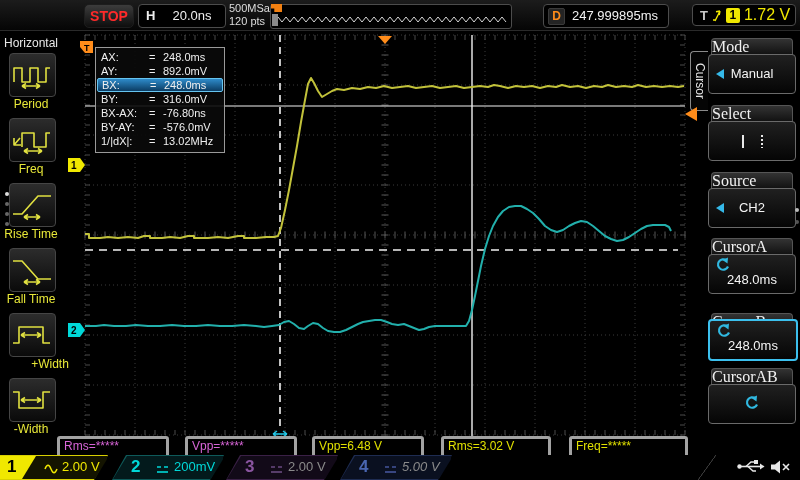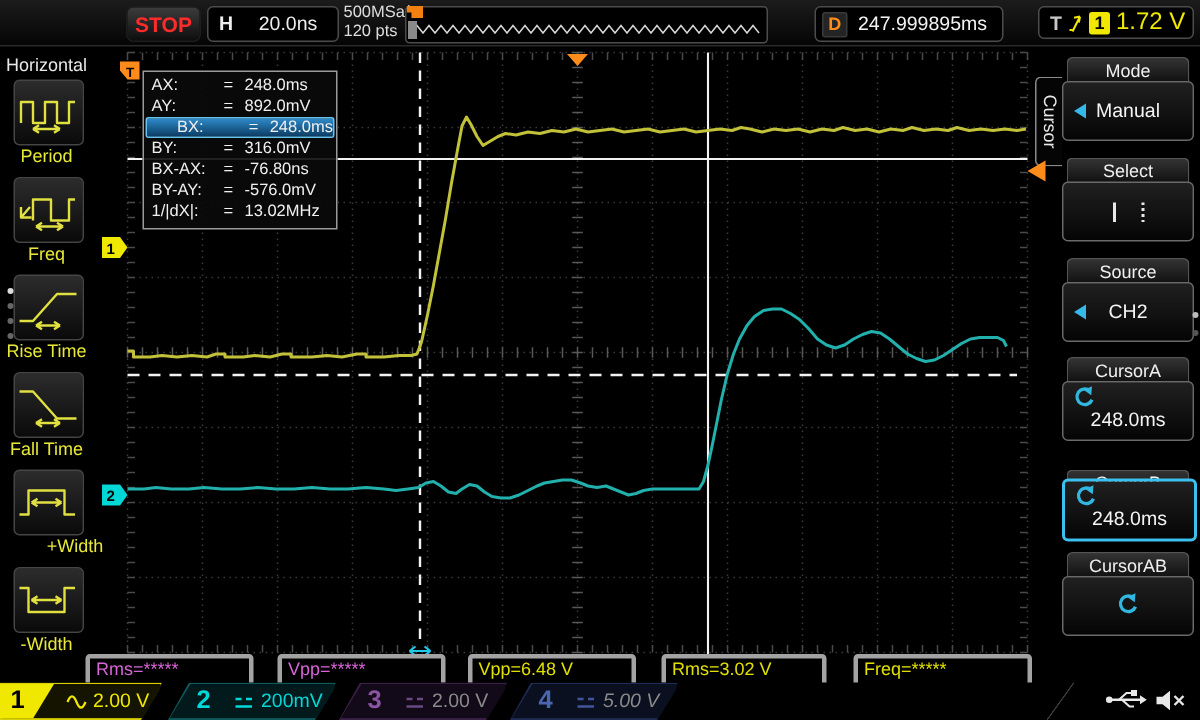--- a/index.html
+++ b/index.html
@@ -47,31 +47,31 @@
   #scopesvg{position:absolute;left:0;top:0;z-index:1;}
   
   #cursorinfo{position:absolute;left:95px;top:47px;width:130px;height:106px;z-index:10;
     background:rgba(10,10,10,0.9);border:1px solid #9a9a9a;font-size:11px;color:#f0f0f0;
     padding:2px 0 0 0;box-sizing:border-box;}
   .ci-row{display:flex;height:14px;line-height:14px;padding-left:5px;}
   .ci-row .ci-l{width:48px;}
   .ci-row .ci-e{width:14px;}
   .ci-row .ci-v{flex:1;}
   .ci-row.hl{background:linear-gradient(#2e8ac9,#0b3c63);border:1px solid #66c4f0;border-radius:2px;
-    margin:0 1px;height:12px;line-height:12px;padding-left:20px;}
+    margin:0 1px;height:12px;line-height:12px;padding-left:4px;}
   
   #rightmenu{position:absolute;left:690px;top:30px;width:110px;height:425px;background:#000;z-index:5;}
   .rm-tab{position:absolute;left:0px;top:21px;width:17px;height:58px;border:1px solid #8a8a8a;
     border-radius:4px 0 0 4px;border-right:none;color:#e8e8e8;font-size:12px;
     writing-mode:vertical-rl;text-align:center;line-height:16px;background:#050505;}
   .rm-trigarrow{position:absolute;left:-5px;top:77px;width:0;height:0;
     border-top:7px solid transparent;border-bottom:7px solid transparent;border-right:12px solid #ff8c1a;}
   .rm-head{position:absolute;left:21px;width:80px;height:16px;background:linear-gradient(#333,#101010);
-    border:1px solid #555;border-bottom:none;border-radius:4px 4px 0 0;color:#f0f0f0;font-size:12px;
-    text-align:center;line-height:16px;}
+    border:1px solid #555;border-bottom:none;border-radius:4px 4px 0 0;color:#f0f0f0;font-size:16px;
+    text-align:left;line-height:16px;font-family:Liberation Serif, serif;}
   .rm-btn{position:absolute;left:18px;width:86px;height:38px;border-radius:4px;
     background:linear-gradient(#202020,#050505);border:1px solid #6a6a6a;}
   .rm-btn.active{border:2px solid #3cc0ee;}
   .rm-btn .tri-left{position:absolute;left:7px;top:14px;width:0;height:0;
     border-top:5px solid transparent;border-bottom:5px solid transparent;border-right:8px solid #35b9e9;}
   .rm-btn .rm-val{position:absolute;left:0;top:11px;width:100%;text-align:center;color:#f4f4f4;font-size:13px;}
   .rm-btn .rm-val.low{top:17px;}
   .rm-btn .selbar{position:absolute;top:13px;width:2px;height:13px;background:#e8e8e8;}
   .rm-btn .selbar.dash{background:repeating-linear-gradient(#e8e8e8 0 2px,transparent 2px 4px);}
   .rm-btn .rot{position:absolute;left:4px;top:2px;}

